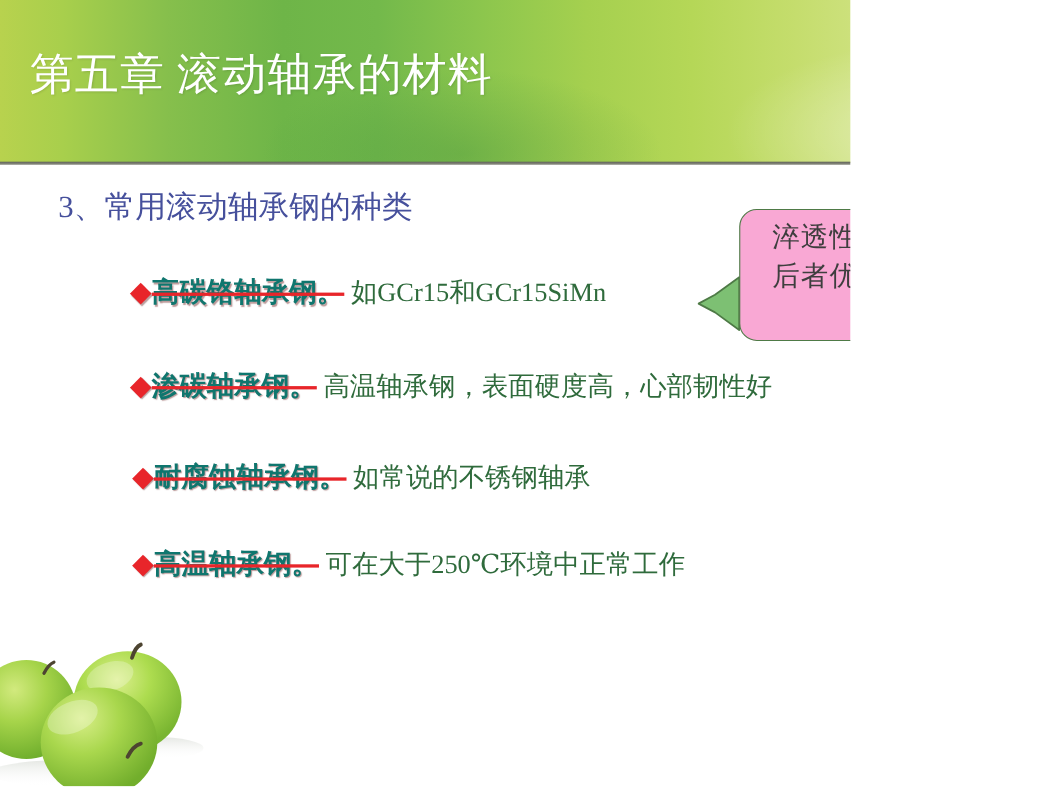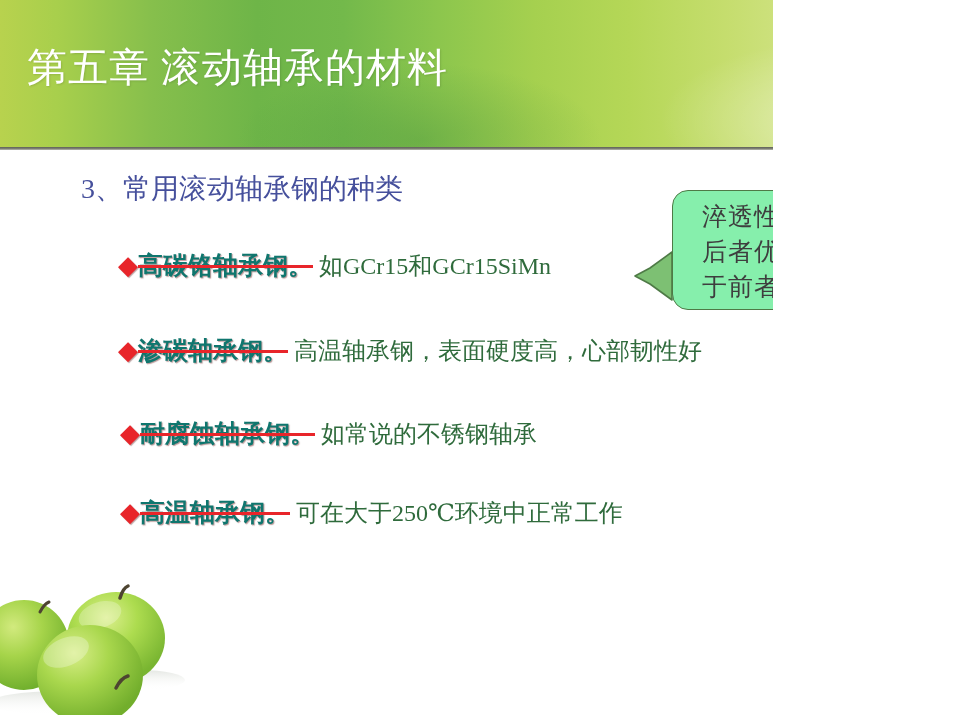--- a/index.html
+++ b/index.html
@@ -72,21 +72,20 @@
 
   
   #section-heading {
     position: absolute;
     left: 53px;
     top: 170px;
     font-size: 28px;
     line-height: 38px;
     color: #46509c;
     white-space: nowrap;
-    margin-left: 28px;
   }
 
   
   .bullet-row {
     position: absolute;
     white-space: nowrap;
     line-height: 32px;
   }
   #bullet-row-0 { left: 118px; top: 250px; }
   #bullet-row-1 { left: 118px; top: 335px; }
@@ -136,21 +135,21 @@
     width: 138px;
     height: 120px;
   }
   #callout-body {
     position: absolute;
     left: 0;
     top: 0;
     width: 138px;
     height: 120px;
     box-sizing: border-box;
-    background: #86efac;
+    background: #f9a8d4;
     border: 1.5px solid #4e7a46;
     border-radius: 16px;
     text-align: center;
     padding-top: 8px;
   }
   #callout-tail {
     position: absolute;
     left: -38px;
     top: 60px;
     width: 40px;
@@ -201,21 +200,20 @@
     <span class="bullet-marker">◆</span><span class="bullet-term">高温轴承钢。</span><span class="bullet-desc">可在大于250℃环境中正常工作</span>
   </div>
 
   <div id="callout">
     <svg id="callout-tail" viewBox="0 0 40 52">
       <path d="M38 2 L38 50 L16 34 L1 26 L16 18 Z" fill="#7dc073" stroke="#4e7a46" stroke-width="1.6" stroke-linejoin="round"></path>
     </svg>
     <div id="callout-body">
       <span class="callout-line">淬透性</span>
       <span class="callout-line">后者优</span>
-      <span class="callout-line">于前者</span>
     </div>
   </div>
 
   <svg id="apples" viewBox="0 0 240 155">
     <defs>
       <radialGradient id="ap1" cx="38%" cy="30%" r="72%">
         <stop offset="0%" stop-color="#d2ea7e"></stop>
         <stop offset="45%" stop-color="#a6d44a"></stop>
         <stop offset="100%" stop-color="#6fae2c"></stop>
       </radialGradient>

